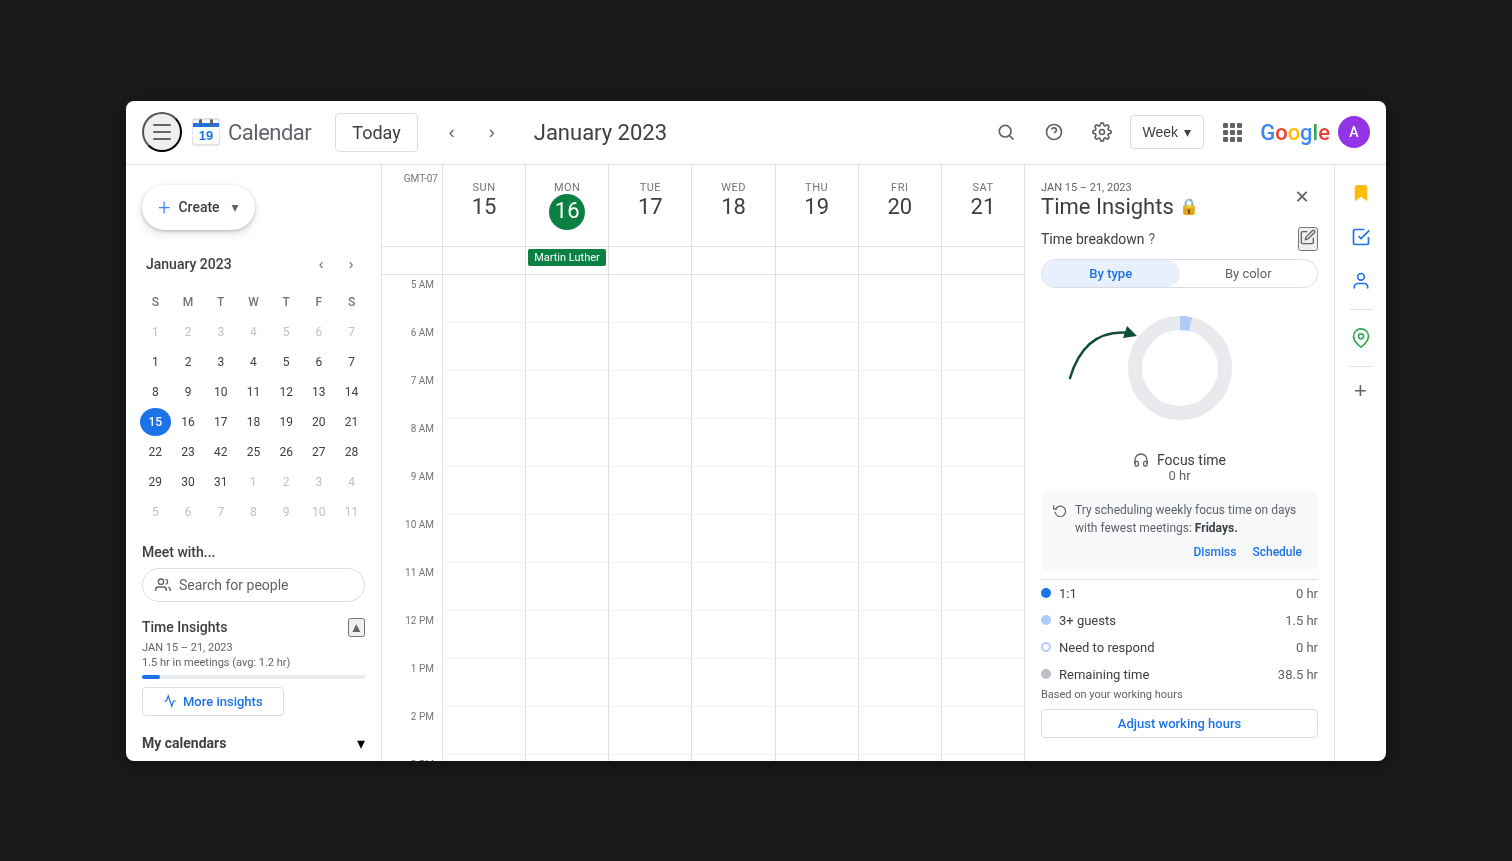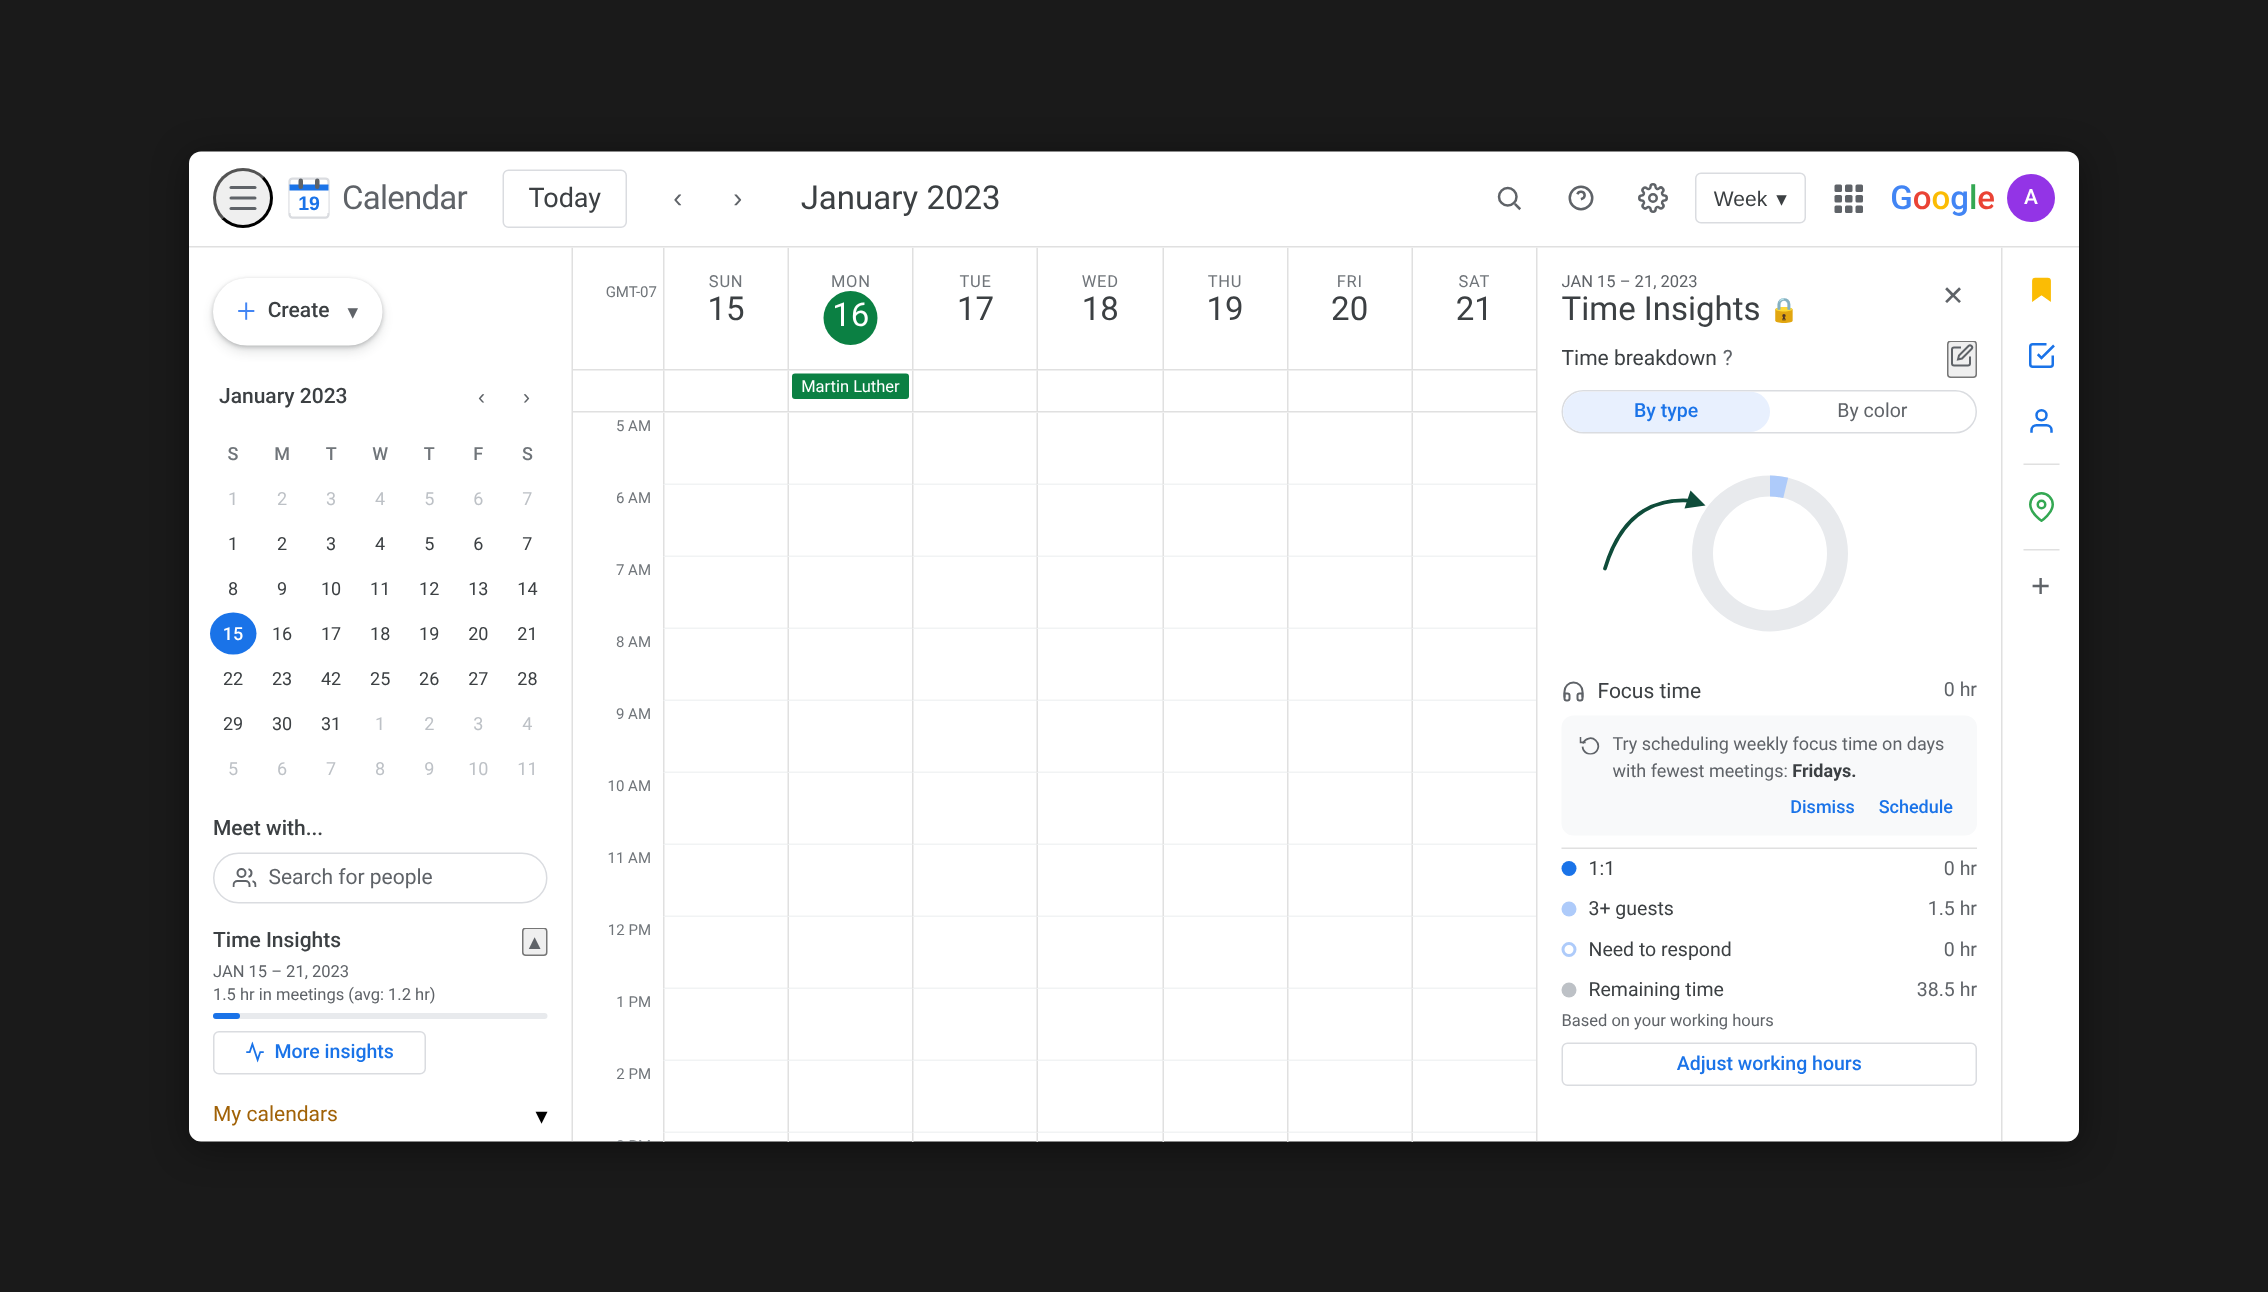--- a/index.html
+++ b/index.html
@@ -246,36 +246,36 @@
     
     .cal-section { padding: 4px 8px; }
     .cal-section-header {
       display: flex;
       align-items: center;
       justify-content: space-between;
       padding: 6px 8px;
       cursor: pointer;
       border-radius: 4px;
     }
-    .cal-section-title { font-size: 14px; color: #a16207; font-weight: 400; }
+    .cal-section-title { font-size: 14px; color: #404040; font-weight: 700; }
     .cal-section-icons { display: flex; gap: 4px; align-items: center; }
     
     .cal-main {
       flex: 1;
       display: flex;
       flex-direction: column;
       overflow: hidden;
     }
     .cal-week-header {
       display: grid;
       grid-template-columns: 60px repeat(7, 1fr);
       border-bottom: 1px solid #e0e0e0;
       flex-shrink: 0;
     }
-    .cal-gmt { font-size: 10px; color: #70757a; padding: 25px 4px; text-align: right; }
+    .cal-gmt { font-size: 10px; color: #70757a; padding: 8px 4px; text-align: right; }
     .cal-day-header {
       text-align: center;
       padding: 16px 4px;
       border-left: 1px solid #e0e0e0;
     }
     .cal-day-name { font-size: 11px; color: #70757a; text-transform: uppercase; letter-spacing: 0.5px; }
     .cal-day-num { font-size: 22px; color: #3c4043; font-weight: 400; line-height: 1.2; }
     .cal-day-num.today {
       background: #0b8043;
       color: #fff;
@@ -414,20 +414,21 @@
       position: relative;
       margin: 8px 0 16px;
     }
     .donut-svg { width: 120px; height: 120px; }
     
     .focus-row {
       display: flex;
       align-items: center;
       justify-content: space-between;
       padding: 8px 16px;
+      flex-direction: column;
     }
     .focus-label {
       display: flex;
       align-items: center;
       gap: 8px;
       font-size: 14px;
       color: #3c4043;
     }
     .focus-hours { font-size: 13px; color: #5f6368; }
     .focus-tip {

